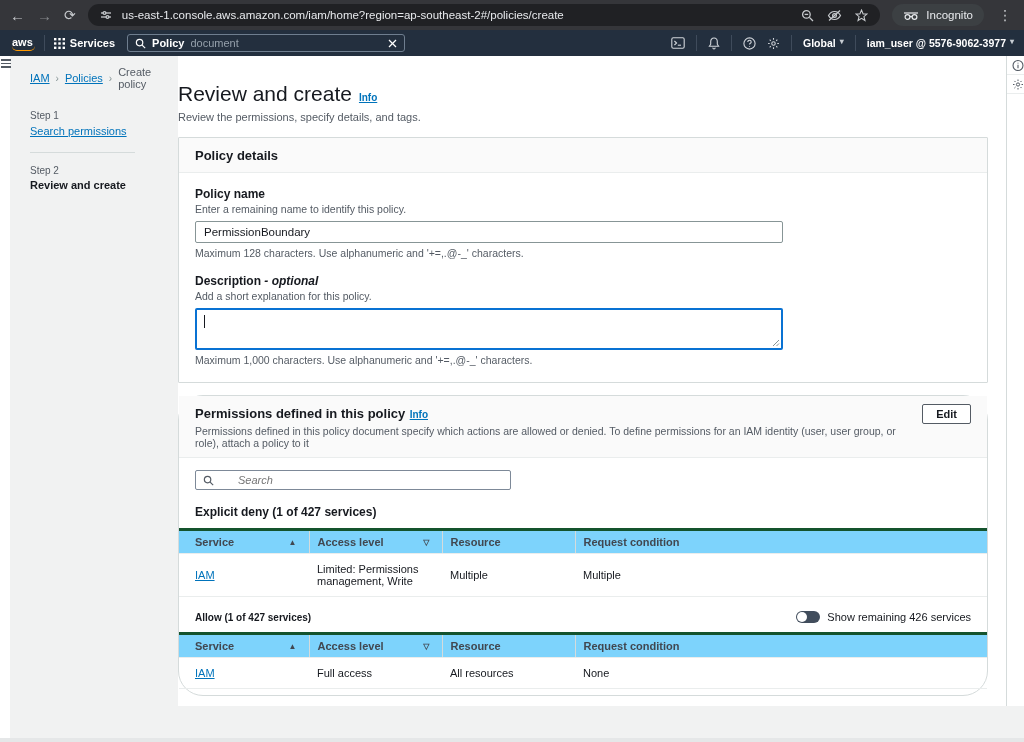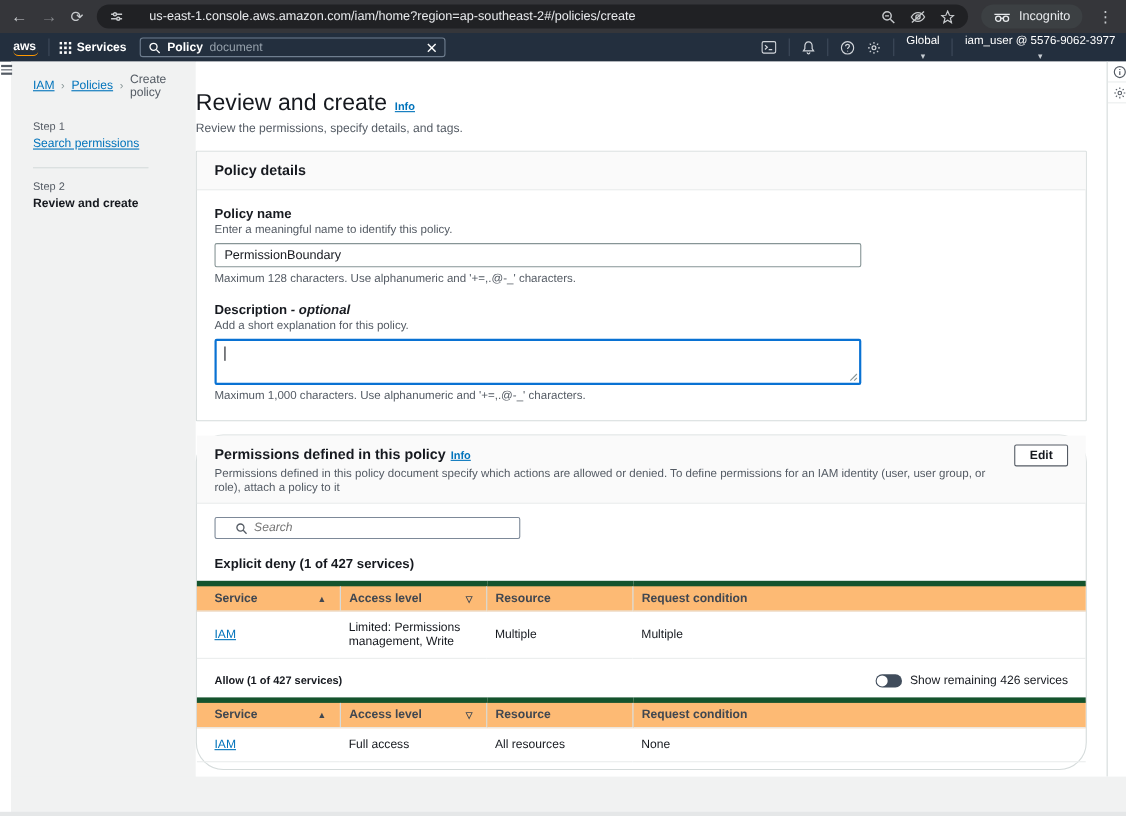--- a/index.html
+++ b/index.html
@@ -7,21 +7,21 @@
   body { font-family:"Liberation Sans", sans-serif; background:#ffffff; position:relative; }
   .stage { position:absolute; inset:0; width:1024px; height:742px; }
 
   
   .browser-bar { position:absolute; top:0; left:0; width:1024px; height:30px; background:#35363a;
     display:flex; align-items:center; padding:0 10px; gap:12px; }
   .nav-arrow { color:#c7cacd; font-size:15px; line-height:1; }
   .nav-arrow.fwd { color:#85888c; }
   .reload { color:#c7cacd; font-size:14px; }
   .omnibox { flex:1; height:22px; background:#202124; border-radius:11px; display:flex; align-items:center;
-    padding:0 12px; gap:24px; min-width:0; }
+    padding:0 12px; gap:10px; min-width:0; }
   .omnibox .url { color:#e8eaed; font-size:11.5px; white-space:nowrap; overflow:hidden; }
   .omni-right { margin-left:auto; display:flex; align-items:center; gap:13px; }
   .incog-pill { height:22px; background:#3c4043; border-radius:11px; display:flex; align-items:center;
     gap:7px; padding:0 11px; }
   .incog-pill span { color:#e8eaed; font-size:11.5px; }
   .kebab { color:#c7cacd; font-size:14px; padding:0 2px; }
 
   
   .aws-nav { position:absolute; top:30px; left:0; width:1024px; height:26px; background:#232f3e;
     display:flex; align-items:center; padding:0 10px; gap:9px; }
@@ -30,21 +30,21 @@
     border-bottom:1.6px solid #ff9900; border-radius:0 0 8px 8px; }
   .vsep { width:1px; height:16px; background:#3f4b5b; }
   .nav-item { display:flex; align-items:center; gap:5px; color:#fff; font-size:11px; font-weight:600; }
   .nav-search { margin-left:3px; width:278px; height:18px; border:1px solid #6f7e8f; border-radius:3px;
     display:flex; align-items:center; gap:6px; padding:0 7px; }
   .nav-search .q { color:#fff; font-weight:700; font-size:11px; }
   .nav-search .hint { color:#95a0ab; font-size:11px; }
   .nav-search .clear { margin-left:auto; }
   .nav-right { margin-left:auto; display:flex; align-items:center; gap:11px; }
   .nav-right .ico { display:flex; align-items:center; color:#d1d5da; }
-  .nav-drop { color:#fff; font-size:10.5px; font-weight:400; display:flex; align-items:center; gap:4px;flex-direction:column; }
+  .nav-drop { color:#fff; font-size:10.5px; font-weight:700; display:flex; align-items:flex-start; gap:4px; }
   .caret { font-size:8px; color:#c7cdd3; }
 
   
   .sidebar { position:absolute; left:10px; top:56px; width:168px; bottom:0; background:#f1f2f2; }
   .main-white { position:absolute; left:178px; top:56px; width:828px; height:650px; background:#fff; }
   .right-rail { position:absolute; left:1006px; top:56px; width:18px; height:650px; background:#fff;
     border-left:1px solid #d5dbdb; overflow:hidden; }
   .rail-cell { height:19px; border-bottom:1px solid #eaeded; display:flex; align-items:center; padding-left:5px; color:#545b64; }
   .bottom-band { position:absolute; left:10px; right:0; top:706px; bottom:0; background:#f1f2f2; }
   .bottom-strip { position:absolute; left:0; right:0; bottom:0; height:4px; background:#e5e7e8; }
@@ -85,28 +85,28 @@
   .field-desc { font-size:10.5px; color:#545b64; margin-top:2px; }
   .field-constraint { font-size:10.5px; color:#545b64; margin-top:4px; }
   .text-input { margin-top:6px; width:588px; height:22px; border:1px solid #879596; border-radius:2px;
     padding:0 8px; font-size:11.5px; color:#16191f; font-family:"Liberation Sans",sans-serif; display:block; }
   .desc-area { margin-top:6px; width:588px; height:42px; border:2px solid #0972d3; border-radius:2px;
     position:relative; background:#fff; }
   .cursor-bar { position:absolute; left:7px; top:5px; width:1px; height:13px; background:#16191f; }
   .resize-grip { position:absolute; right:1px; bottom:1px; }
 
   .search-wrap { padding:12px 16px 0 16px; }
-  .search-box { width:278px; height:20px; border:1px solid #7d8998; border-radius:2px; display:flex;
-    align-items:center; gap:6px; padding:0 18px; }
+  .search-box { width:316px; height:20px; border:1px solid #7d8998; border-radius:2px; display:flex;
+    align-items:center; gap:24px; padding:0 7px; }
   .search-box input { border:none; outline:none; flex:1; font-size:11px; font-style:italic; color:#545b64;
     font-family:"Liberation Sans",sans-serif; background:transparent; }
   .tbl-section-title { font-size:12px; font-weight:700; color:#16191f; padding:15px 16px 9px 16px; }
 
   table.perm { width:100%; border-collapse:collapse; }
-  table.perm th { background:#fdba74; border-top:5px solid #14532d; border-bottom:1px solid #eaeded;
+  table.perm th { background:#7dd3fc; border-top:3px solid #14532d; border-bottom:1px solid #eaeded;
     font-size:11px; font-weight:700; color:#414750; text-align:left; padding:5px 8px; }
   table.perm th .thwrap { display:flex; align-items:center; }
   table.perm th .sort { margin-left:auto; font-size:8px; color:#414750; padding-right:4px; }
   table.perm th + th { border-left:1px solid #d5dbdb; }
   table.perm td { font-size:11px; color:#16191f; padding:9px 8px; border-bottom:1px solid #eaeded;
     vertical-align:middle; }
   table.perm th:first-child, table.perm td:first-child { padding-left:16px; }
   .col-service { width:130px; } .col-access { width:133px; } .col-resource { width:133px; }
   td a.svc-link { color:#0073bb; text-decoration:underline; }
 
@@ -285,21 +285,21 @@
     <div class="page-sub">Review the permissions, specify details, and tags.</div>
 
     <div class="card">
       <div class="card-head">
         <div>
           <span class="card-title">Policy details</span>
         </div>
       </div>
       <div class="card-body">
         <div class="field-label">Policy name</div>
-        <div class="field-desc">Enter a meaningful name to identify this policy.</div>
+        <div class="field-desc">Enter a remaining name to identify this policy.</div>
         <input class="text-input" type="text" value="PermissionBoundary" style="">
         <div class="field-constraint">Maximum 128 characters. Use alphanumeric and '+=,.@-_' characters.</div>
 
         <div class="field-label" style="margin-top:15px;">
           <span>Description</span>
           <span class="opt"> <span>- optional</span></span>
         </div>
         <div class="field-desc">Add a short explanation for this policy.</div>
         <div class="desc-area">
           <div class="cursor-bar"></div>

